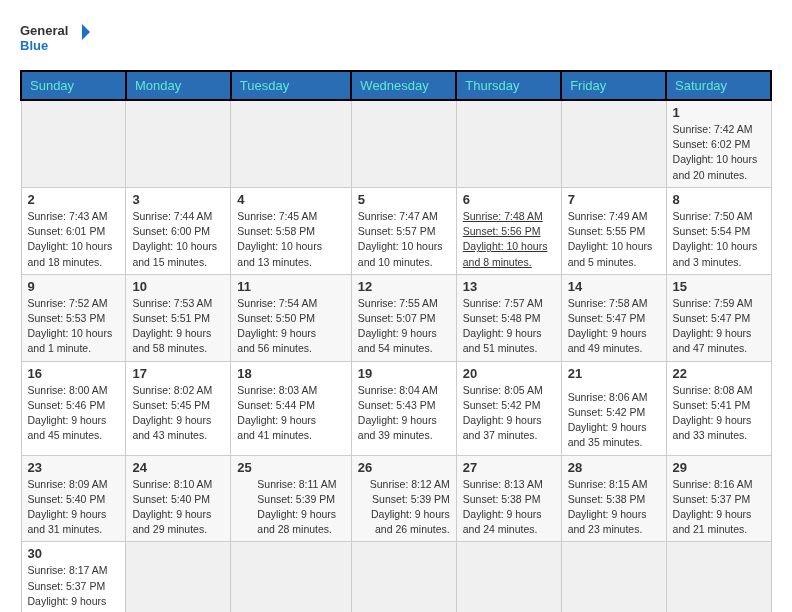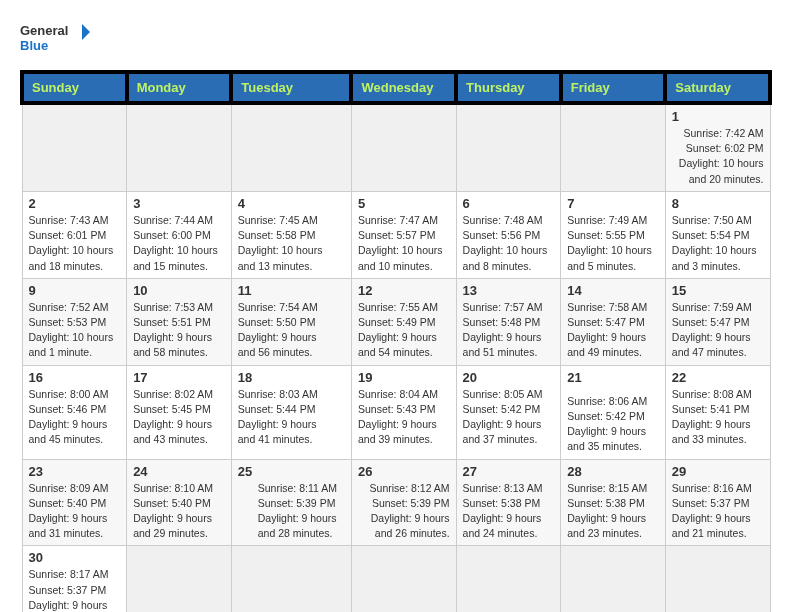--- a/index.html
+++ b/index.html
@@ -34,26 +34,26 @@
       font-size: 14px;
       color: #555;
     }
     table {
       width: 100%;
       border-collapse: collapse;
       font-size: 11px;
     }
     thead tr th {
       background: #2a6db5;
-      color: #bef264;
+      color: #5eead4;
       text-align: left;
       padding: 6px 8px;
       font-size: 13px;
-      font-weight: bold;
-      border: 4px solid #000000;
+      font-weight: normal;
+      border: 2px solid #000000;
     }
     tbody tr td {
       border: 1px solid #ccc;
       vertical-align: top;
       padding: 4px 6px;
       min-height: 70px;
       height: 70px;
       background: #fff;
     }
     tbody tr:nth-child(odd) td {
@@ -109,21 +109,21 @@
   <tbody id="calendar-body">
   <tr>
         <td class="empty-cell"></td>
         <td class="empty-cell"></td>
         <td class="empty-cell"></td>
         <td class="empty-cell"></td>
         <td class="empty-cell"></td>
         <td class="empty-cell"></td>
         <td>
           <div class="day-number">1</div>
-          <div class="day-info" style="white-space: pre-line; text-align: right;">Sunrise: 7:42 AM
+          <div class="day-info" style="white-space: pre-line;">Sunrise: 7:42 AM
 Sunset: 6:02 PM
 Daylight: 10 hours
 and 20 minutes.</div>
         </td>
       </tr>
       <tr>
         <td>
           <div class="day-number">2</div>
           <div class="day-info" style="white-space: pre-line;">Sunrise: 7:43 AM
 Sunset: 6:01 PM
@@ -146,21 +146,21 @@
         </td>
         <td>
           <div class="day-number">5</div>
           <div class="day-info" style="white-space: pre-line;">Sunrise: 7:47 AM
 Sunset: 5:57 PM
 Daylight: 10 hours
 and 10 minutes.</div>
         </td>
         <td>
           <div class="day-number">6</div>
-          <div class="day-info" style="white-space: pre-line;">Sunrise: 7:48 AM
+          <div class="day-info" style="white-space: pre-line; text-decoration: underline;">Sunrise: 7:48 AM
 Sunset: 5:56 PM
 Daylight: 10 hours
 and 8 minutes.</div>
         </td>
         <td>
           <div class="day-number">7</div>
           <div class="day-info" style="white-space: pre-line;">Sunrise: 7:49 AM
 Sunset: 5:55 PM
 Daylight: 10 hours
 and 5 minutes.</div>
@@ -191,21 +191,21 @@
         <td>
           <div class="day-number">11</div>
           <div class="day-info" style="white-space: pre-line;">Sunrise: 7:54 AM
 Sunset: 5:50 PM
 Daylight: 9 hours
 and 56 minutes.</div>
         </td>
         <td>
           <div class="day-number">12</div>
           <div class="day-info" style="white-space: pre-line;">Sunrise: 7:55 AM
-Sunset: 5:49 PM
+Sunset: 5:07 PM
 Daylight: 9 hours
 and 54 minutes.</div>
         </td>
         <td>
           <div class="day-number">13</div>
           <div class="day-info" style="white-space: pre-line;">Sunrise: 7:57 AM
 Sunset: 5:48 PM
 Daylight: 9 hours
 and 51 minutes.</div>
         </td>

